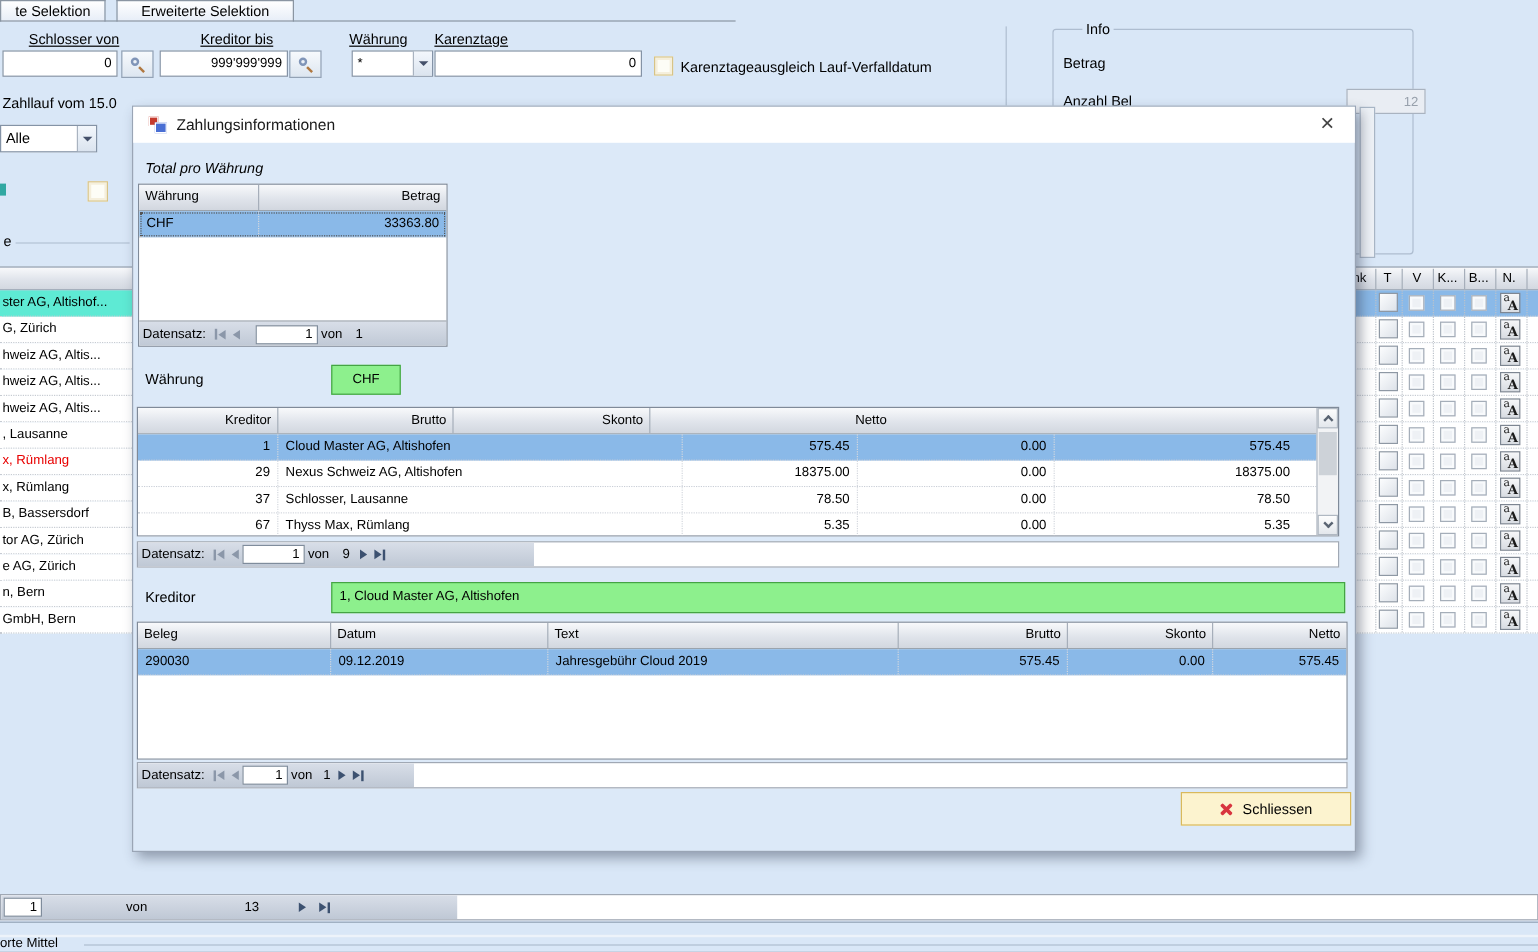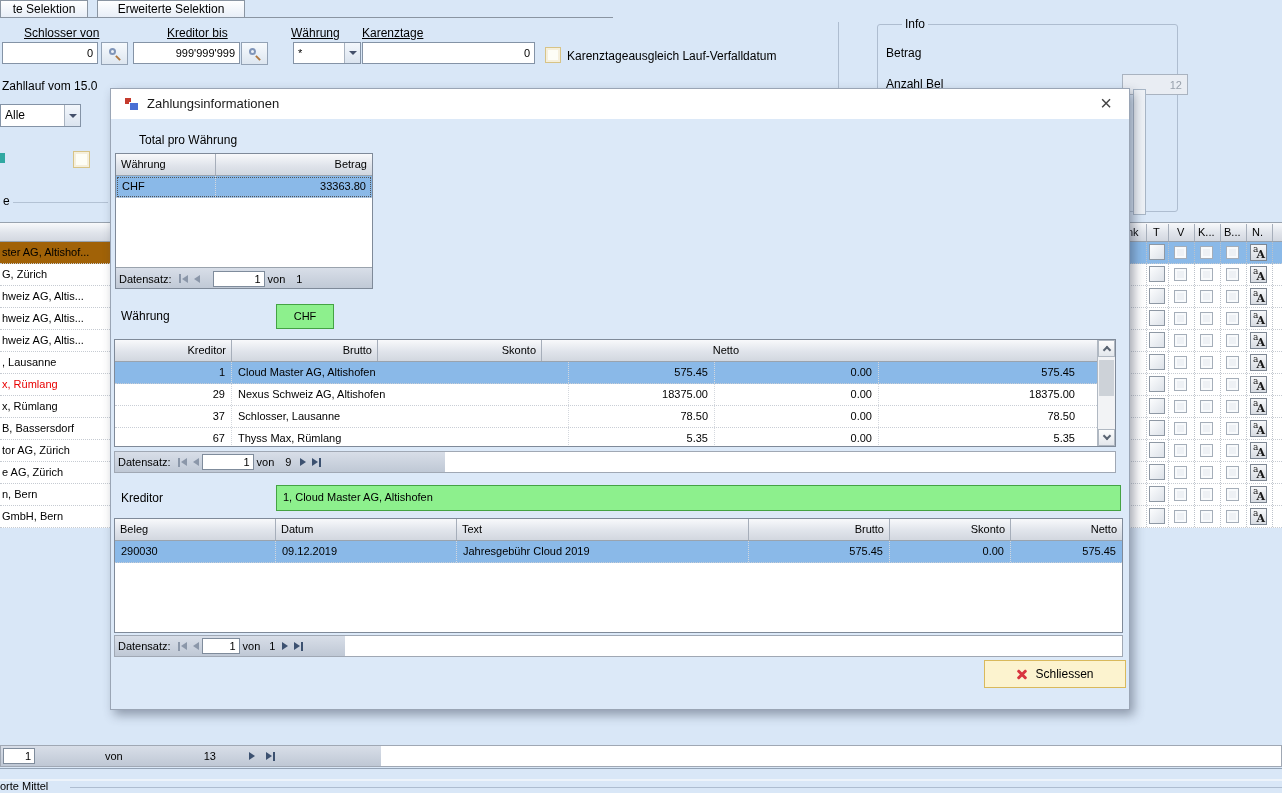--- a/index.html
+++ b/index.html
@@ -26,21 +26,21 @@
   .combo .val{flex:1;padding:0 4px;line-height:20px;font-size:11px;}
   .cbtn{width:16px;background:linear-gradient(#f3f7fc,#dbe4ef);border-left:1px solid #a9b3c0;display:flex;align-items:center;justify-content:center;}
   .tridn{width:0;height:0;border-left:4px solid transparent;border-right:4px solid transparent;border-top:4px solid #44506a;}
   .gbox{border:1px solid #aebdd0;border-radius:3px;}
   .glbl{background:#d9e7f7;padding:0 3px;font-size:12px;}
   .ycb{background:#fdfdf6;border:1px solid #d7c386;box-shadow:inset 0 0 0 2px #f5efdc;}
 
   
   .lsthead{background:linear-gradient(#f8f9fb,#e0e4eb 55%,#d3d8e0);border-top:1px solid #98a2ae;border-bottom:1px solid #98a2ae;}
   .lrow{height:22px;line-height:21px;border-bottom:1px dotted #c6cbd2;background:#fff;padding-left:2px;white-space:nowrap;overflow:hidden;}
-  .lrow.sel{background:#a16207;}
+  .lrow.sel{background:#5eead4;}
   .lrow.red{color:#e80000;}
   .ghcell{position:absolute;top:0;height:19px;line-height:19px;font-size:11px;}
   .gsep{position:absolute;top:1px;height:17px;width:1px;background:#a6aeba;}
   .grow{position:relative;height:22px;border-bottom:1px dotted #c6cbd2;background:#fff;}
   .grow.sel{background:#8ab9e8;}
   .gv{position:absolute;top:0;bottom:0;width:0;border-left:1px dotted #bcc2ca;}
   .cb-big{position:absolute;top:2px;width:16px;height:16px;border:1px solid #8e98a4;
     background:linear-gradient(135deg,#fcfdfe,#dde2e9);}
   .cb-sm{position:absolute;top:4px;width:13px;height:13px;border:1px solid #a5aeb9;background:#eef1f5;box-shadow:inset 0 0 0 2px #f8fafc;}
   .fbtn{position:absolute;top:2px;width:17px;height:17px;border:1px solid #7d8692;
@@ -478,21 +478,21 @@
   <div class="a dialog">
     <div class="titlebar">
       <span class="appicon">
           <i class="r"></i>
           <i class="b"></i>
         </span>
       <span class="dtitle">Zahlungsinformationen</span>
       <span class="xclose">×</span>
     </div>
 
-    <div class="a lbl" style="left:28px;top:44px;">Total pro Währung</div>
+    <div class="a lbl" style="left:10px;top:44px;font-style:italic;">Total pro Währung</div>
 
     <div class="a tbl" style="left:4px;top:64px;width:258px;height:136px;">
       <div class="thead">
         <span class="th" style="width:100px;">Währung</span>
         <span class="th num" style="width:156px;border-right:none;">Betrag</span>
       </div>
       <div>
 
           <div class="trow sel" style="outline:1px dotted #555;outline-offset:-2px;">
             <span class="td" style="width:100px;">CHF</span>

